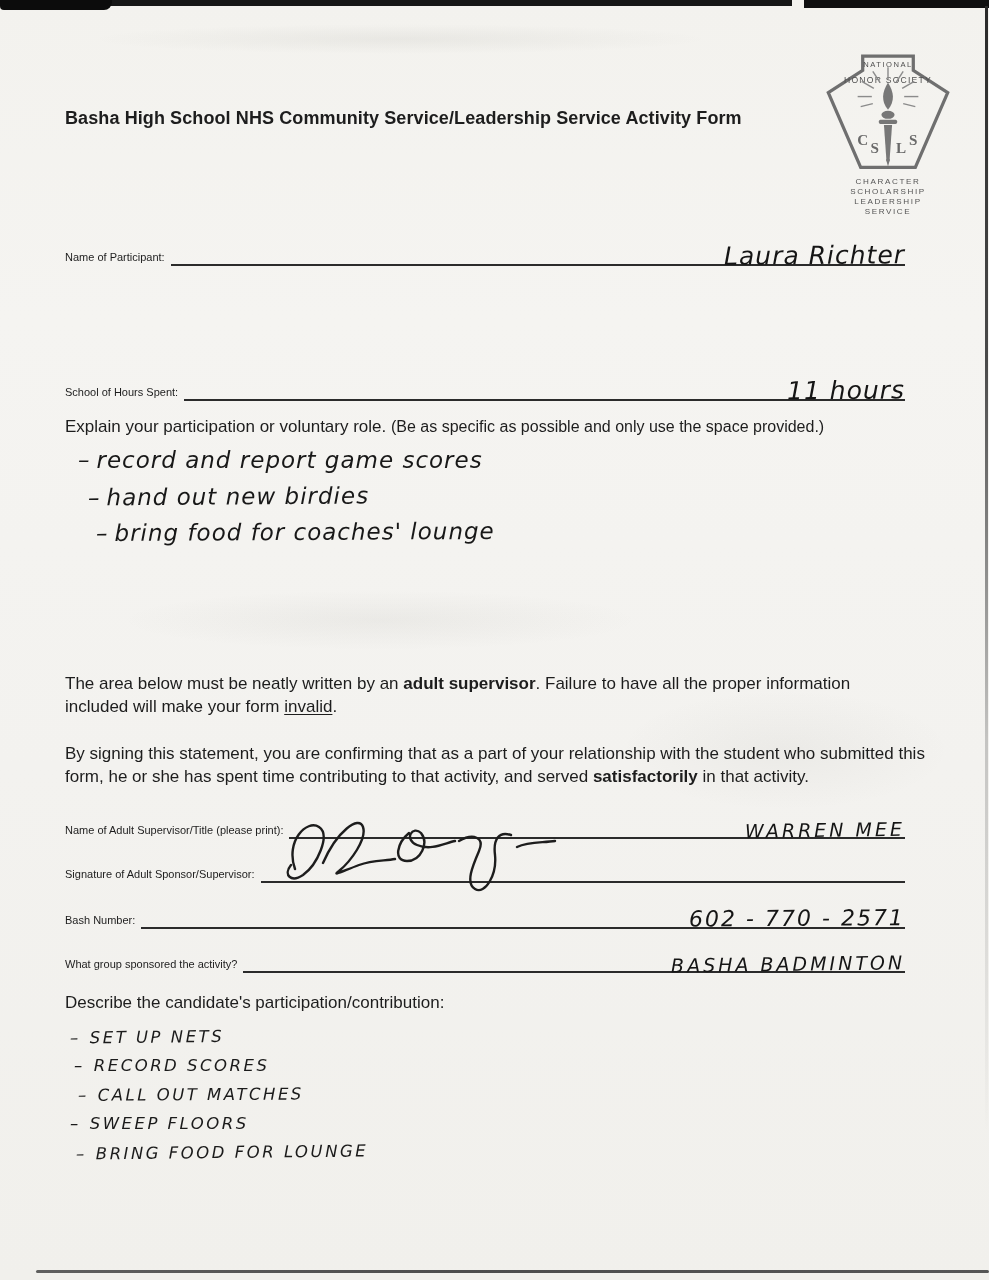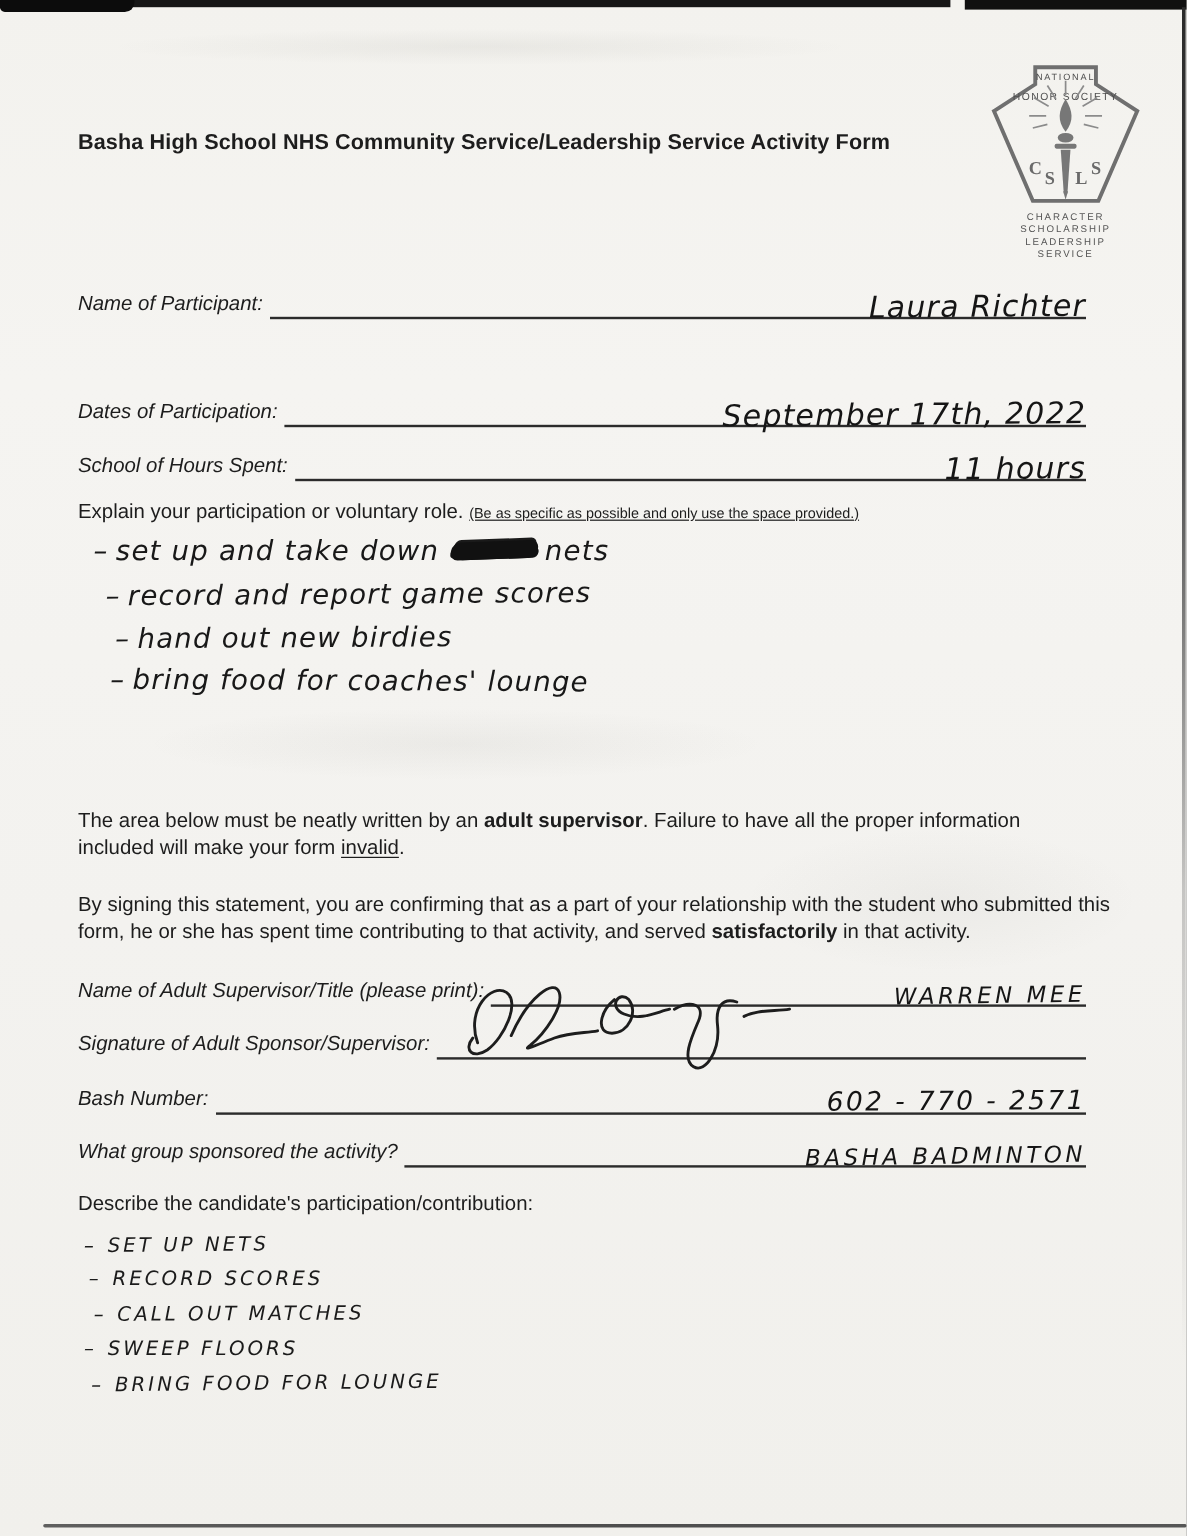--- a/index.html
+++ b/index.html
@@ -20,31 +20,31 @@
   .smudge.s1{top:24px;left:90px;width:620px;height:30px;background:radial-gradient(closest-side,rgba(90,90,80,.07),rgba(0,0,0,0));}
   .smudge.s2{top:590px;left:120px;width:520px;height:60px;background:radial-gradient(closest-side,rgba(90,90,80,.06),rgba(0,0,0,0));}
   .smudge.s3{top:690px;left:620px;width:330px;height:120px;background:radial-gradient(closest-side,rgba(90,90,80,.05),rgba(0,0,0,0));}
 
   .title{position:absolute;top:108px;left:65px;font-size:18px;font-weight:bold;white-space:nowrap;letter-spacing:.1px;}
 
   .logo-wrap{position:absolute;top:48px;left:812px;width:152px;}
 
   
   .field-row{position:absolute;left:65px;right:84px;display:flex;align-items:flex-end;height:42px;}
-  .field-label{font-size:17px;white-space:nowrap;padding-bottom:3px;font-style:italic;}
+  .field-label{font-size:11px;white-space:nowrap;padding-bottom:3px;}
   .field-line{flex:1;margin-left:6px;border-bottom:2px solid #2b2b2b;display:flex;align-items:flex-end;position:relative;justify-content:flex-end;}
 
   
   .hw{font-family:"DejaVu Sans",sans-serif;font-style:italic;color:#151515;}
   .hw-student{font-size:25px;letter-spacing:1px;padding-left:12px;margin-bottom:-6px;transform:rotate(-.5deg);white-space:nowrap;}
   .hw-caps{font-size:19px;letter-spacing:3px;text-transform:uppercase;padding-left:16px;margin-bottom:-4px;transform:rotate(-.8deg);white-space:nowrap;}
   .hw-phone{font-size:22px;letter-spacing:2px;padding-left:50px;margin-bottom:-4px;transform:rotate(-.4deg);white-space:nowrap;}
 
   .explain-line{position:absolute;top:417px;left:65px;right:64px;font-size:17px;}
-  .explain-note{font-size:12px;text-decoration:underline;}
+  .explain-note{font-size:16px;}
 
   .bullets-student{position:absolute;top:442px;left:78px;}
   .bullets-student .bullet{font-family:"DejaVu Sans",sans-serif;font-style:italic;font-size:23px;letter-spacing:1px;color:#181818;line-height:36px;}
   .bullets-student .bullet:nth-child(2){transform:rotate(-.4deg);padding-left:10px;}
   .bullets-student .bullet:nth-child(3){transform:rotate(-.3deg);padding-left:18px;}
   .bullets-student .bullet:nth-child(4){transform:rotate(.3deg);padding-left:14px;}
   .bullets-student .bdash{margin-right:14px;}
   .bullets-student .bullet span{margin-right:6px;}
 
   .para{position:absolute;left:65px;font-size:17px;line-height:1.33;}
@@ -119,39 +119,32 @@
       </g>
     </svg>
   </div>
 
   <div class="field-row" style="top:224px">
     <span class="field-label">Name of Participant:</span>
     <span class="field-line">
       <span class="hw hw-student">Laura Richter</span>
     </span>
   </div>
-  <div class="field-row" style="top:314px">
-    <span class="field-label">Dates of Participation:</span>
-    <span class="field-line">
-      <span class="hw hw-student">September 17th, 2022</span>
-    </span>
-  </div>
   <div class="field-row" style="top:359px">
     <span class="field-label">School of Hours Spent:</span>
     <span class="field-line">
       <span class="hw hw-student">11 hours</span>
     </span>
   </div>
 
   <div class="explain-line">
     <span>Explain your participation or voluntary role.</span>
     <span class="explain-note">(Be as specific as possible and only use the space provided.)</span>
   </div>
   <div class="bullets-student">
-      <div class="bullet"><span class="bdash">–</span><span>set up and take down</span><span class="scribble"></span><span>nets</span></div>
       <div class="bullet"><span class="bdash">–</span><span>record and report game scores</span></div>
       <div class="bullet"><span class="bdash">–</span><span>hand out new birdies</span></div>
       <div class="bullet"><span class="bdash">–</span><span>bring food for coaches' lounge</span></div>
     </div>
 
   <p class="para" style="top:656px;width:800px"><span>The area below must be neatly written by an </span><b>adult supervisor</b><span>. Failure to have all the proper information included will make your form </span><u>invalid</u><span>.</span></p>
 
   <p class="para" style="top:726px;width:866px"><span>By signing this statement, you are confirming that as a part of your relationship with the student who submitted this form, he or she has spent time contributing to that activity, and served </span><b>satisfactorily</b><span> in that activity.</span></p>
 
   <div class="field-row" style="top:797px">

